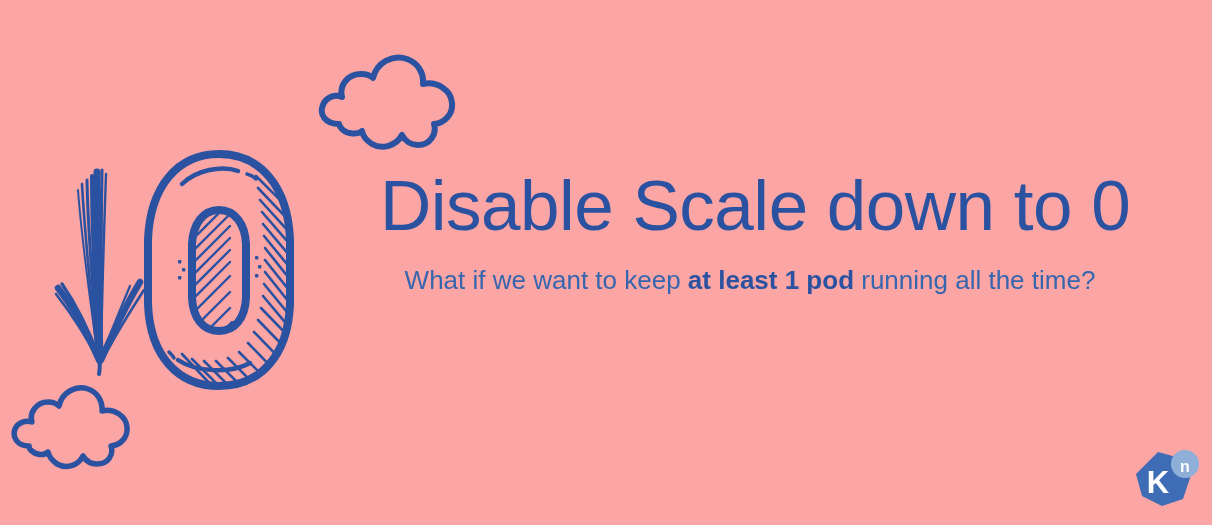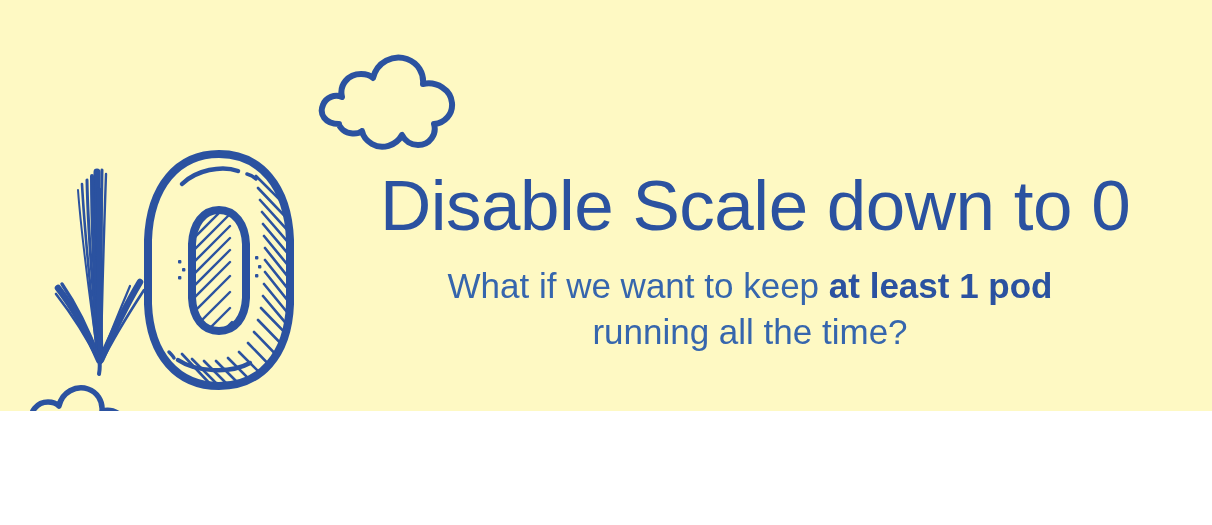--- a/index.html
+++ b/index.html
@@ -6,22 +6,22 @@
     margin: 0;
     padding: 0;
     background: #ffffff;
   }
   body {
     font-family: "Liberation Sans", sans-serif;
   }
   #slide {
     position: relative;
     width: 1212px;
-    height: 411px;
-    background: #fef9c3;
+    height: 525px;
+    background: #fca5a5;
     overflow: hidden;
   }
 
   
   #illustration {
     position: absolute;
     left: 0;
     top: 0;
     width: 470px;
     height: 525px;
@@ -50,21 +50,21 @@
     font-size: 71px;
     font-weight: 400;
     letter-spacing: -0.5px;
     line-height: 1.08;
     color: #2B52A0;
     margin: 0;
     white-space: nowrap;
   }
   #page-subtitle {
     font-family: "Liberation Sans", sans-serif;
-    font-size: 35px;
+    font-size: 26px;
     font-weight: 400;
     line-height: 1.33;
     color: #3666AD;
     margin: 18px 0 0 0;
     padding: 0 10px;
     text-align: center;
   }
   #page-subtitle .emph {
     font-weight: 700;
     color: #2B52A0;

